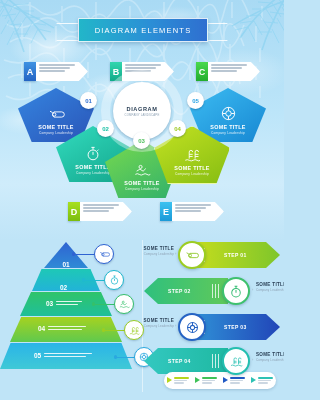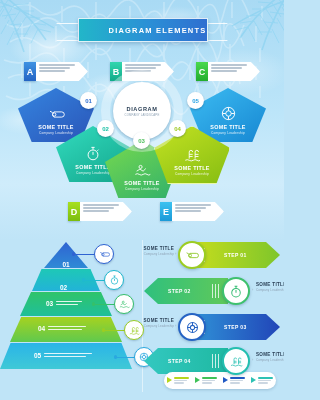--- a/index.html
+++ b/index.html
@@ -26,21 +26,21 @@
   .ribbon-wrap{position:absolute;left:62px;top:18px;width:160px;height:26px;}
   .ribbon-tail{position:absolute;top:5px;width:34px;height:16px;
     border:1.4px solid #ffffff;opacity:.85;}
   .ribbon-tail.l{left:-6px;clip-path:polygon(0 0,100% 0,100% 100%,0 100%,10px 50%);}
   .ribbon-tail.r{right:-6px;clip-path:polygon(0 0,100% 0,calc(100% - 10px) 50%,100% 100%,0 100%);}
   .ribbon{position:absolute;left:16px;top:0;width:128px;height:22px;
     background:linear-gradient(90deg,#22b6c9 0%,#2b8fd6 55%,#2f6fd0 100%);
     border:1px solid rgba(255,255,255,.85);
     display:flex;align-items:center;justify-content:center;
     box-shadow:0 2px 4px rgba(20,70,120,.25);}
-  .ribbon span{color:#fff;font-size:7.5px;font-weight:bold;letter-spacing:1.2px;padding-left:29px;}
+  .ribbon span{color:#fff;font-size:7.5px;font-weight:normal;letter-spacing:1.2px;}
 
   
   .tag{position:absolute;display:flex;align-items:stretch;height:19px;}
   .tag .sq{width:12px;height:19px;display:flex;align-items:center;justify-content:center;
     color:#fff;font-size:9px;font-weight:bold;
     box-shadow:0 1px 2px rgba(20,70,120,.3);}
   .tag .body{width:52px;height:19px;background:#fff;
     clip-path:polygon(0 0,calc(100% - 9px) 0,100% 50%,calc(100% - 9px) 100%,0 100%);
     box-shadow:0 1px 2px rgba(20,70,120,.2);
     padding:2px 0 0 3px;box-sizing:border-box;}

